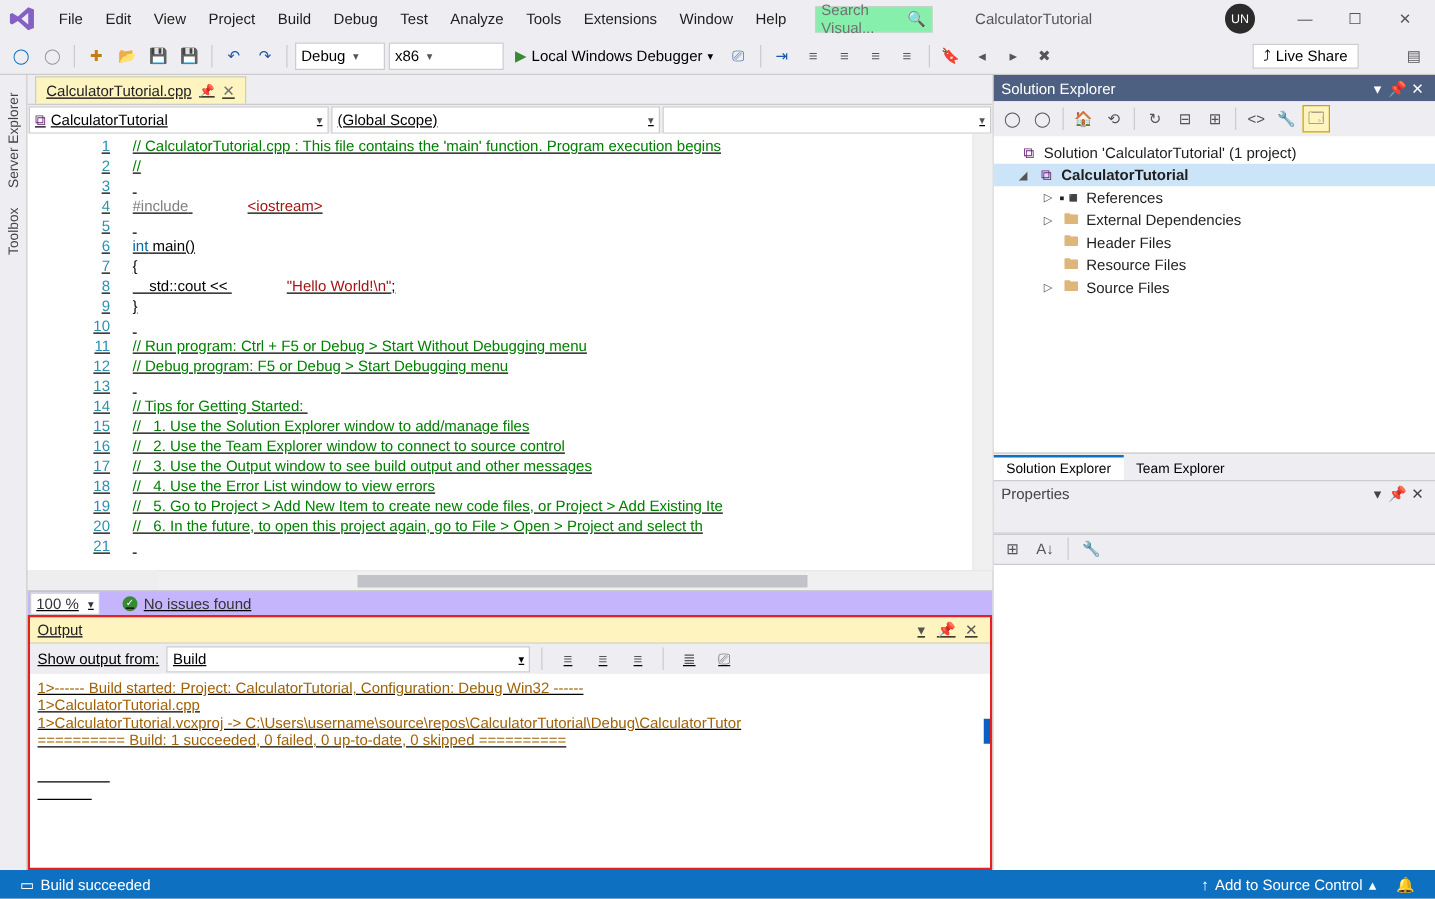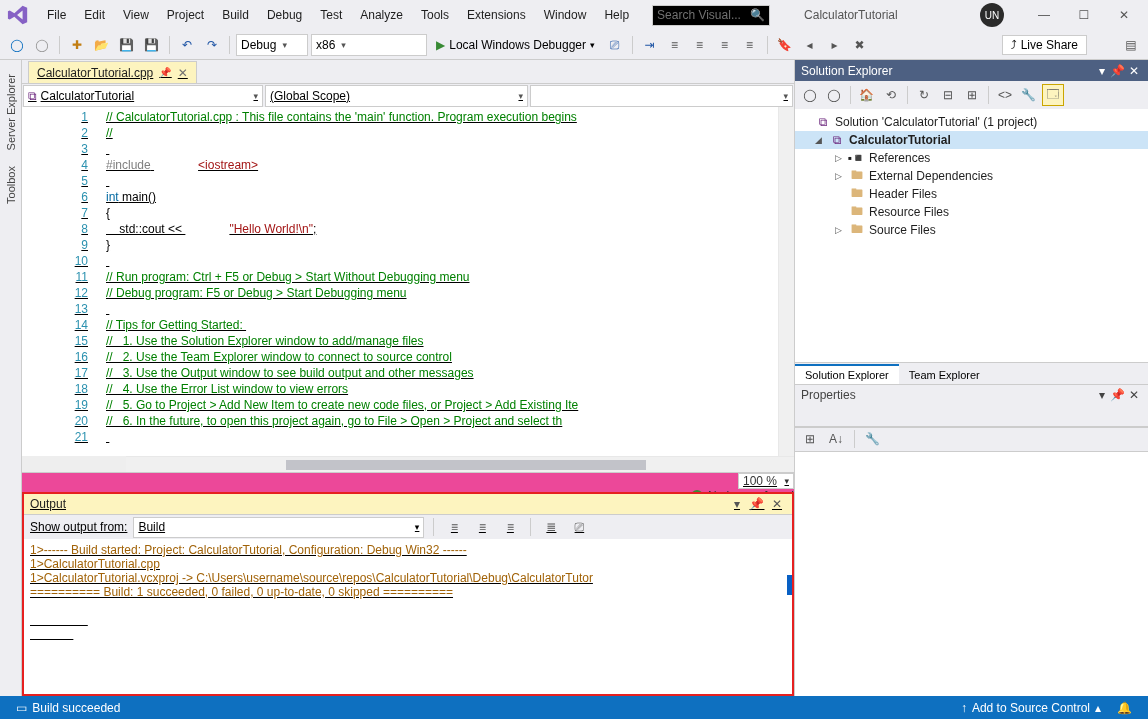--- a/index.html
+++ b/index.html
@@ -2,21 +2,21 @@
 <html><head>
 <meta charset="utf-8">
 <style>
 * { margin: 0; padding: 0; box-sizing: border-box; font-family: "Segoe UI", Arial, sans-serif; font-size: 12px; }
 body { width: 1148px; height: 719px; background: #eeeeee; overflow: hidden; display: flex; flex-direction: column; }
 .titlebar { height: 30px; background: #eeeef2; display: flex; align-items: center; padding: 0 4px; justify-content: flex-end; }
 .vs-logo { width: 28px; height: 28px; display: flex; align-items: center; justify-content: center; }
 .vs-logo svg { width: 22px; height: 22px; }
 .menu-strip { display: flex; margin-left: 6px; align-items: center; }
 .menu-item { padding: 6px 9px; cursor: default; color: #1e1e1e; }
-.title-search { margin-left: 14px; width: 118px; height: 21px; background: #000000; border: 1px solid #ccc; display: flex; align-items: center; padding: 0 4px; color: #717171; }
+.title-search { margin-left: 14px; width: 94px; height: 21px; background: #86efac; border: 1px solid #ccc; display: flex; align-items: center; padding: 0 4px; color: #717171; }
 .title-search .s-icon { margin-left: auto; color: #717171; }
 .sln-name { margin-left: 20px; color: #555; padding: 0 14px; }
 .title-spacer { flex: 1; }
 .user-badge { width: 24px; height: 24px; border-radius: 50%; background: #2b2b2b; color: #fff; display: flex; align-items: center; justify-content: center; font-size: 10px; margin-right: 20px; }
 .win-btns { display: flex; }
 .win-btn { width: 40px; height: 26px; display: flex; align-items: center; justify-content: center; color: #555; }
 .toolbar { height: 30px; background: #eeeef2; border-bottom: 1px solid #ccc; display: flex; align-items: center; padding: 0 6px; gap: 3px; }
 .tb-btn { width: 22px; height: 22px; display: flex; align-items: center; justify-content: center; color: #555; border: 1px solid transparent; }
 .tb-dd { height: 22px; border: 1px solid #ccc; background: #fff; display: flex; align-items: center; padding: 0 4px; }
 .tb-dd .arrow { margin-left: 6px; color: #555; font-size: 9px; }
@@ -36,21 +36,21 @@
 .ctx-dd { flex: 1; height: 22px; border: 1px solid #ccc; background: #fff; display: flex; align-items: center; padding: 0 4px; margin: 0 1px; font-size: 11px; }
 .ctx-dd .arrow { margin-left: auto; font-size: 9px; color: #555; }
 .editor { flex: 1; display: flex; overflow: hidden; background: #fff; position: relative; }
 .gutter { width: 84px; background: #fff; text-align: right; padding-right: 18px; color: #2b91af; font-family: Consolas, monospace; font-size: 12.5px; line-height: 16px; padding-top: 2px; }
 .code { flex: 1; font-family: Consolas, monospace; font-size: 12.5px; line-height: 16px; white-space: pre; color: #000; overflow: hidden; padding-top: 2px; }
 .kw { color: #0369a1; }
 .str { color: #a31515; margin-left: 44px; }
 .cmt { color: #008000; }
 .inc { color: #808080; }
 .ed-scroll-v { width: 16px; background: #f0f0f0; border-left: 1px solid #e8e8e8; }
-.ed-status { height: 20px; background: #ec4899; border-top: 1px solid #ccc; display: flex; align-items: flex-end; font-size: 11px; color: #333; flex-direction: column; }
+.ed-status { height: 20px; background: #c4b5fd; border-top: 1px solid #ccc; display: flex; align-items: center; font-size: 11px; color: #333; }
 .zoom { width: 56px; border: 1px solid #ccc; background: #fff; margin-left: 2px; padding: 0 4px; display: flex; align-items: center; height: 18px; }
 .no-issues { display: flex; align-items: center; gap: 5px; margin-left: 18px; }
 .ok-circle { width: 12px; height: 12px; border-radius: 50%; background: #388a34; display: flex; align-items: center; justify-content: center; color: #fff; font-size: 8px; }
 .output-panel { border: 2px solid #e62020; display: flex; flex-direction: column; height: 204px; }
 .output-title { height: 21px; background: #fdf4bf; display: flex; align-items: center; padding: 0 6px; color: #1e1e1e; border-bottom: 1px solid #ccc; }
 .output-title .sp { flex: 1; }
 .out-btn { width: 18px; height: 18px; display: flex; align-items: center; justify-content: center; color: #555; margin-left: 2px; }
 .output-toolbar { height: 24px; background: #eeeef2; display: flex; align-items: center; padding: 0 6px; gap: 6px; }
 .out-from-dd { width: 291px; height: 21px; border: 1px solid #ccc; background: #fff; display: flex; align-items: center; padding: 0 4px; }
 .out-body { flex: 1; background: #fff; font-family: Consolas, monospace; font-size: 12px; color: #a16207; padding: 4px 6px; white-space: pre; overflow: hidden; position: relative; }
@@ -128,21 +128,21 @@
   <div class="tb-btn" style="color:#1f55a5">💾</div>
   <div class="tb-btn" style="color:#1f55a5">💾</div>
   <div class="tb-sep"></div>
   <div class="tb-btn" style="color:#1f55a5">↶</div>
   <div class="tb-btn" style="color:#1f55a5">↷</div>
   <div class="tb-sep"></div>
   <div class="tb-dd" style="width:72px">
     <span>Debug</span>
       <span class="arrow">▾</span>
   </div>
-  <div class="tb-dd" style="width:116px">
+  <div class="tb-dd" style="width:92px">
     <span>x86</span>
       <span class="arrow">▾</span>
   </div>
   <div class="debug-btn">
     <span class="play">▶</span>
     <span>Local Windows Debugger</span>
     <span class="arrow" style="font-size:9px">▾</span>
   </div>
   <div class="tb-btn" style="color:#1f55a5">⎚</div>
   <div class="tb-sep"></div>

